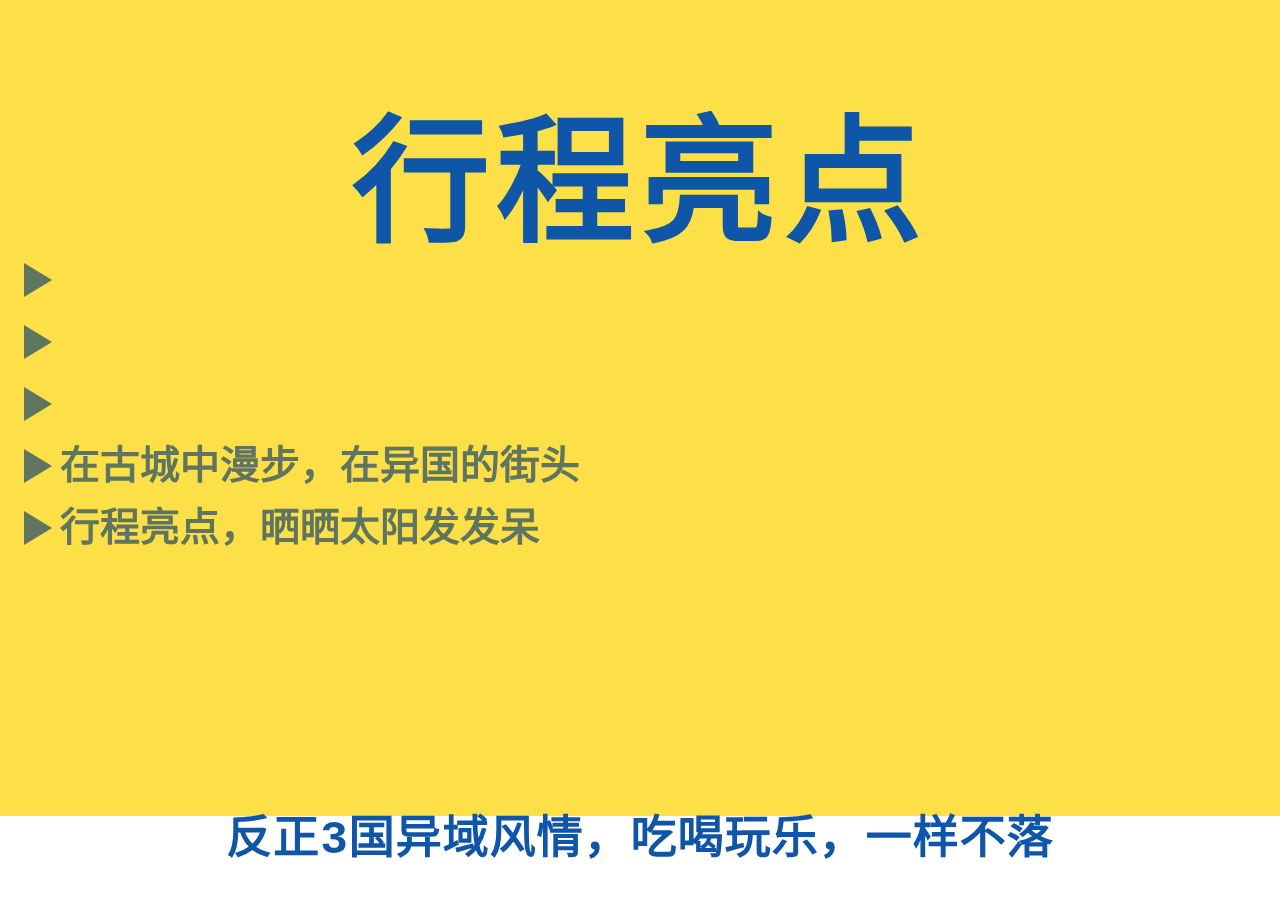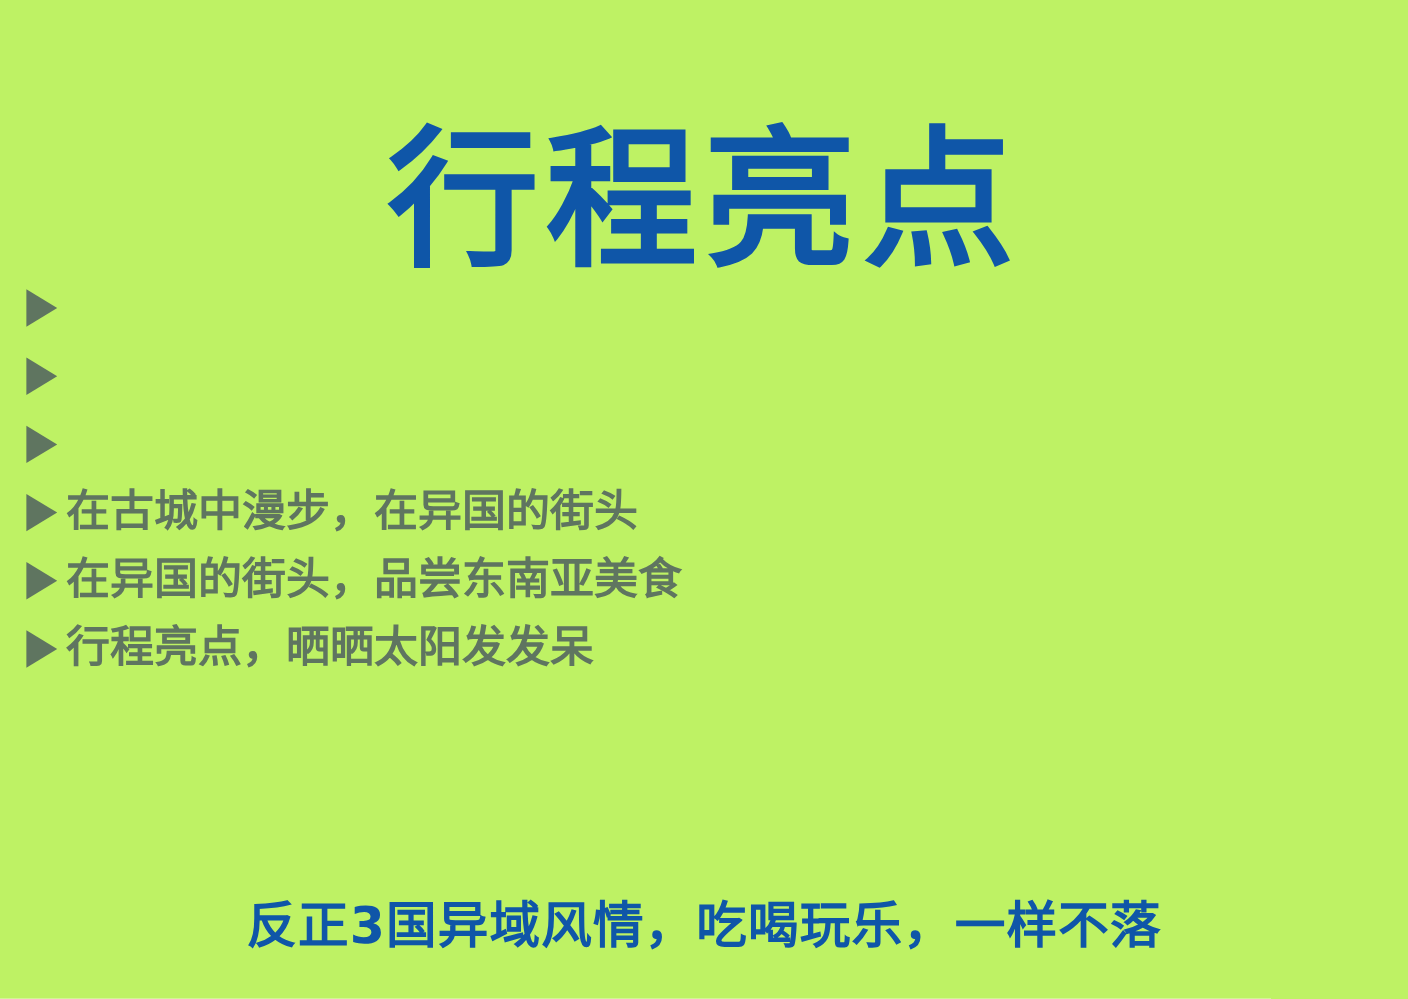--- a/index.html
+++ b/index.html
@@ -12,22 +12,22 @@
     width: 1280px;
     height: 908px;
     background: #ffffff;
     font-family: "DejaVu Sans", "Liberation Sans", sans-serif;
     overflow: hidden;
   }
 
   .slide {
     position: relative;
     width: 1280px;
-    height: 908px;
-    background: #bef264;
+    height: 816px;
+    background: #fde047;
     box-sizing: border-box;
   }
 
   
   .title-wrap {
     position: absolute;
     top: 16px;
     left: 0;
     width: 1280px;
     text-align: center;
@@ -92,20 +92,21 @@
   }
 
   .footer-line {
     display: inline-block;
     color: #0F56A8;
     font-size: 46px;
     font-weight: 700;
     line-height: 62px;
     letter-spacing: 1px;
     white-space: nowrap;
+    font-family: Liberation Mono, monospace;
   }
 </style>
 </head>
 <body>
 
 <div class="slide">
 
   <div class="title-wrap">
     <h1 class="title">行程亮点</h1>
   </div>
@@ -123,24 +124,20 @@
 
     <li class="bullet-item">
       <span class="bullet-marker"></span>
     </li>
 
     <li class="bullet-item">
       <span class="bullet-marker"></span>
       <span class="bullet-text">在古城中漫步，在异国的街头</span>
     </li>
 
-    <li class="bullet-item">
-      <span class="bullet-marker"></span>
-      <span class="bullet-text">在异国的街头，品尝东南亚美食</span>
-    </li>
 
     <li class="bullet-item">
       <span class="bullet-marker"></span>
       <span class="bullet-text">行程亮点，晒晒太阳发发呆</span>
     </li>
 
   </ul>
 
   <div class="footer-wrap">
     <p class="footer-line">反正3国异域风情，吃喝玩乐，一样不落</p>

